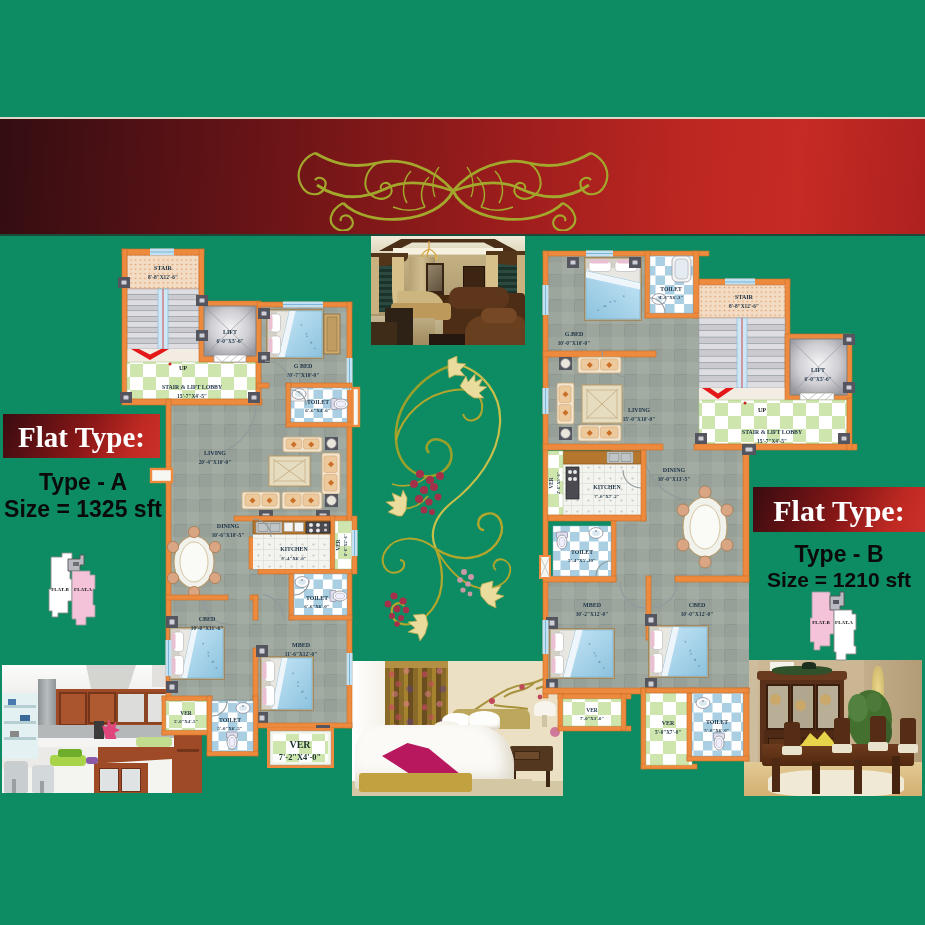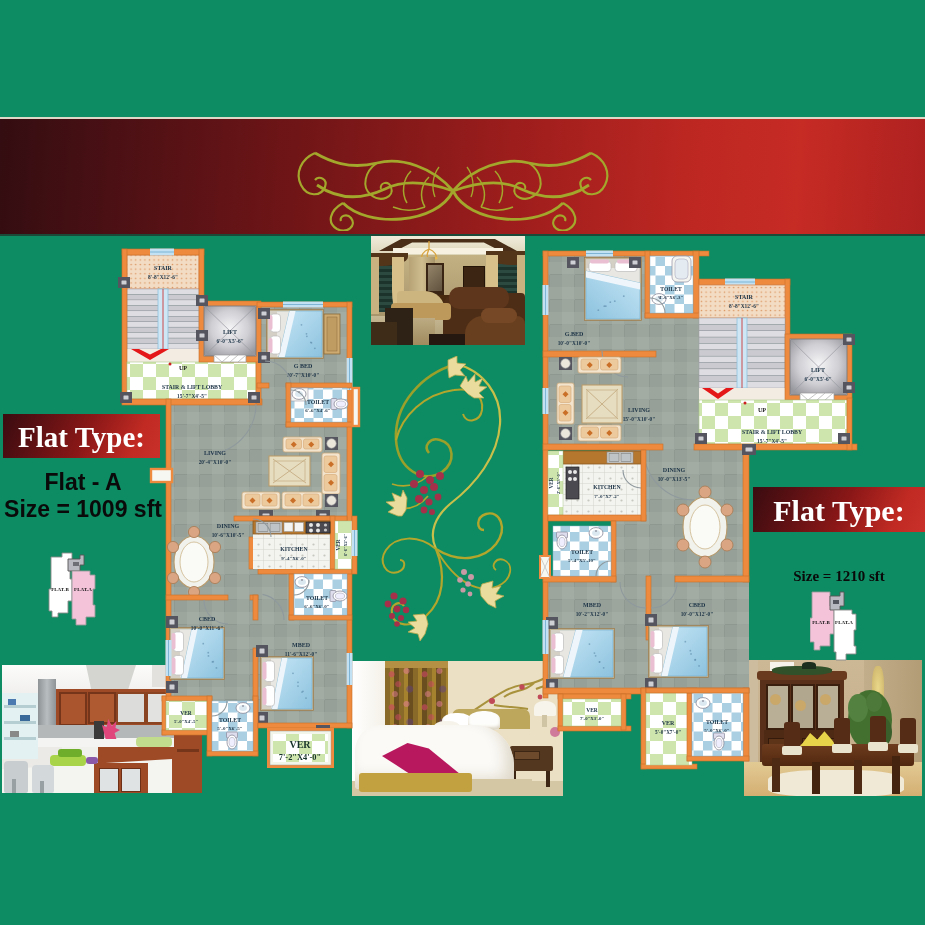--- a/index.html
+++ b/index.html
@@ -187,34 +187,35 @@
   <div class="abs" style="left:90px;top:58px;width:16px;height:28px;background:#552d16;border-radius:3px 3px 0 0;"></div>
   <div class="abs" style="left:126px;top:56px;width:16px;height:30px;background:#552d16;border-radius:3px 3px 0 0;"></div>
   <div class="abs" style="left:156px;top:58px;width:16px;height:30px;background:#552d16;border-radius:3px 3px 0 0;"></div>
   <div class="abs" style="left:38px;top:86px;width:20px;height:9px;background:#e9e2cc;border-radius:2px;"></div>
   <div class="abs" style="left:88px;top:84px;width:20px;height:9px;background:#e9e2cc;border-radius:2px;"></div>
   <div class="abs" style="left:124px;top:82px;width:20px;height:9px;background:#e9e2cc;border-radius:2px;"></div>
   <div class="abs" style="left:154px;top:84px;width:20px;height:9px;background:#e9e2cc;border-radius:2px;"></div>
 </div>
 
 <div class="abs" style="left:3px;top:414px;width:157px;height:44px;background:linear-gradient(115deg,#3a0c10 0%,#5a1013 22%,#8a1717 52%,#c02a23 82%,#c9302a 100%);text-align:center;line-height:46px;font-family:'Liberation Serif',serif;font-weight:bold;font-size:29px;color:#fff;">Flat Type:</div>
-<div class="abs" style="left:0px;top:469px;width:166px;text-align:center;font-weight:bold;font-size:23px;color:#0a0a0a;white-space:nowrap;">Flat - A</div>
-<div class="abs" style="left:0px;top:496px;width:166px;text-align:center;font-weight:bold;font-size:23px;color:#0a0a0a;white-space:nowrap;">Size = 1009 sft</div>
+<div class="abs" style="left:0px;top:469px;width:166px;text-align:center;font-weight:bold;font-size:23px;color:#0a0a0a;white-space:nowrap;">Type - A</div>
+<div class="abs" style="left:0px;top:496px;width:166px;text-align:center;font-weight:bold;font-size:23px;color:#0a0a0a;white-space:nowrap;">Size = 1325 sft</div>
 
 <svg class="abs" style="left:48px;top:549px;" width="58" height="80" viewBox="0 0 58 80">
   <path d="M3 8 L14 8 L14 4 L24 4 L24 14 L22 14 L22 30 L24 30 L24 52 L20 52 L20 64 L10 64 L10 68 L4 68 L4 62 L1 62 L1 40 L3 40 Z" fill="#ffffff" stroke="#8a8a8a" stroke-width="0.9"></path>
   <path d="M20 10 L32 10 L32 6 L36 6 L36 16 L32 16 L32 22 L20 22 Z" fill="#b9b9c1" stroke="#555" stroke-width="0.9"></path>
   <path d="M24 22 L42 22 L42 26 L47 26 L47 40 L45 40 L45 56 L47 56 L47 68 L38 68 L38 76 L28 76 L28 70 L24 70 L24 52 Z" fill="#f4c3da" stroke="#999" stroke-width="0.9"></path>
   <rect x="25" y="13" width="6" height="4" fill="#6e6e76"></rect>
   <text x="12" y="42" font-size="5" font-family="Liberation Serif" font-weight="bold" fill="#111" text-anchor="middle">FLAT-B</text>
   <text x="35" y="42" font-size="5" font-family="Liberation Serif" font-weight="bold" fill="#111" text-anchor="middle">FLAT-A</text>
 </svg>
 
 <div class="abs" style="left:753px;top:487px;width:172px;height:45px;background:linear-gradient(115deg,#3a0c10 0%,#5a1013 22%,#8a1717 52%,#c02a23 82%,#c9302a 100%);text-align:center;line-height:47px;font-family:'Liberation Serif',serif;font-weight:bold;font-size:30px;color:#fff;">Flat Type:</div>
-<div class="abs" style="left:753px;top:568px;width:172px;text-align:center;font-weight:bold;font-size:15px;color:#0a0a0a;white-space:nowrap;font-family:Liberation Serif, serif;">Size = 1210 sft</div>
+<div class="abs" style="left:753px;top:541px;width:172px;text-align:center;font-weight:bold;font-size:23px;color:#0a0a0a;white-space:nowrap;">Type - B</div>
+<div class="abs" style="left:753px;top:568px;width:172px;text-align:center;font-weight:bold;font-size:21px;color:#0a0a0a;white-space:nowrap;">Size = 1210 sft</div>
 
 <svg class="abs" style="left:810px;top:590px;" width="50" height="72" viewBox="0 0 50 72">
   <path d="M2 2 L20 2 L20 16 L24 16 L24 44 L20 44 L20 56 L10 56 L10 60 L4 60 L4 52 L0 52 L0 28 L2 28 Z" fill="#f4c3da" stroke="#999" stroke-width="0.9"></path>
   <path d="M20 6 L30 6 L30 2 L34 2 L34 16 L30 16 L30 20 L20 20 Z" fill="#b9b9c1" stroke="#555" stroke-width="0.9"></path>
   <rect x="23" y="10" width="6" height="4" fill="#55555f"></rect>
   <path d="M24 20 L42 20 L42 24 L46 24 L46 40 L44 40 L44 56 L46 56 L46 64 L36 64 L36 70 L26 70 L26 62 L24 62 L24 44 Z" fill="#ffffff" stroke="#8a8a8a" stroke-width="0.9"></path>
   <text x="11" y="34" font-size="5" font-family="Liberation Serif" font-weight="bold" fill="#111" text-anchor="middle">FLAT-B</text>
   <text x="34" y="34" font-size="5" font-family="Liberation Serif" font-weight="bold" fill="#111" text-anchor="middle">FLAT-A</text>
 </svg>
 

